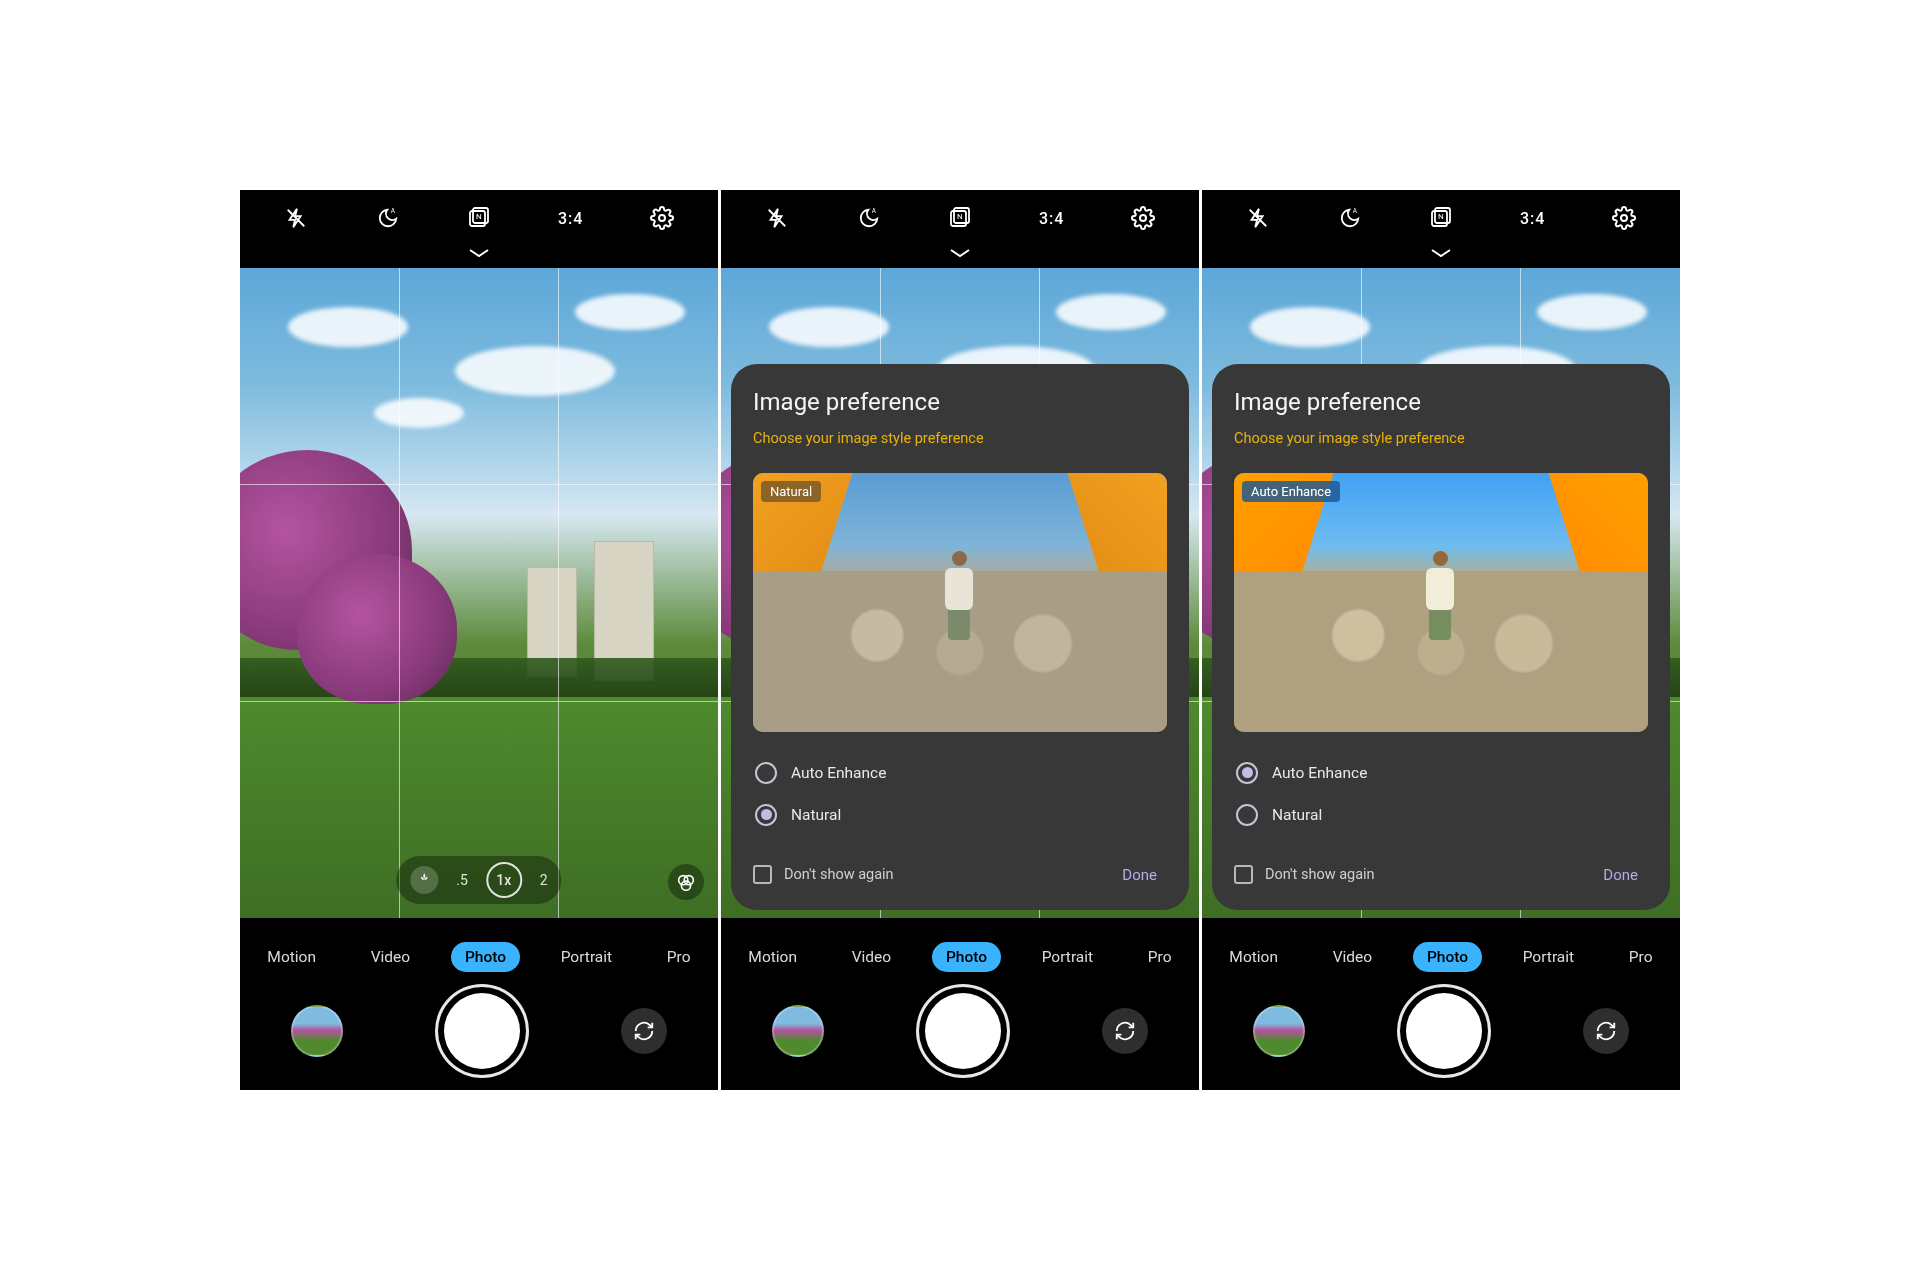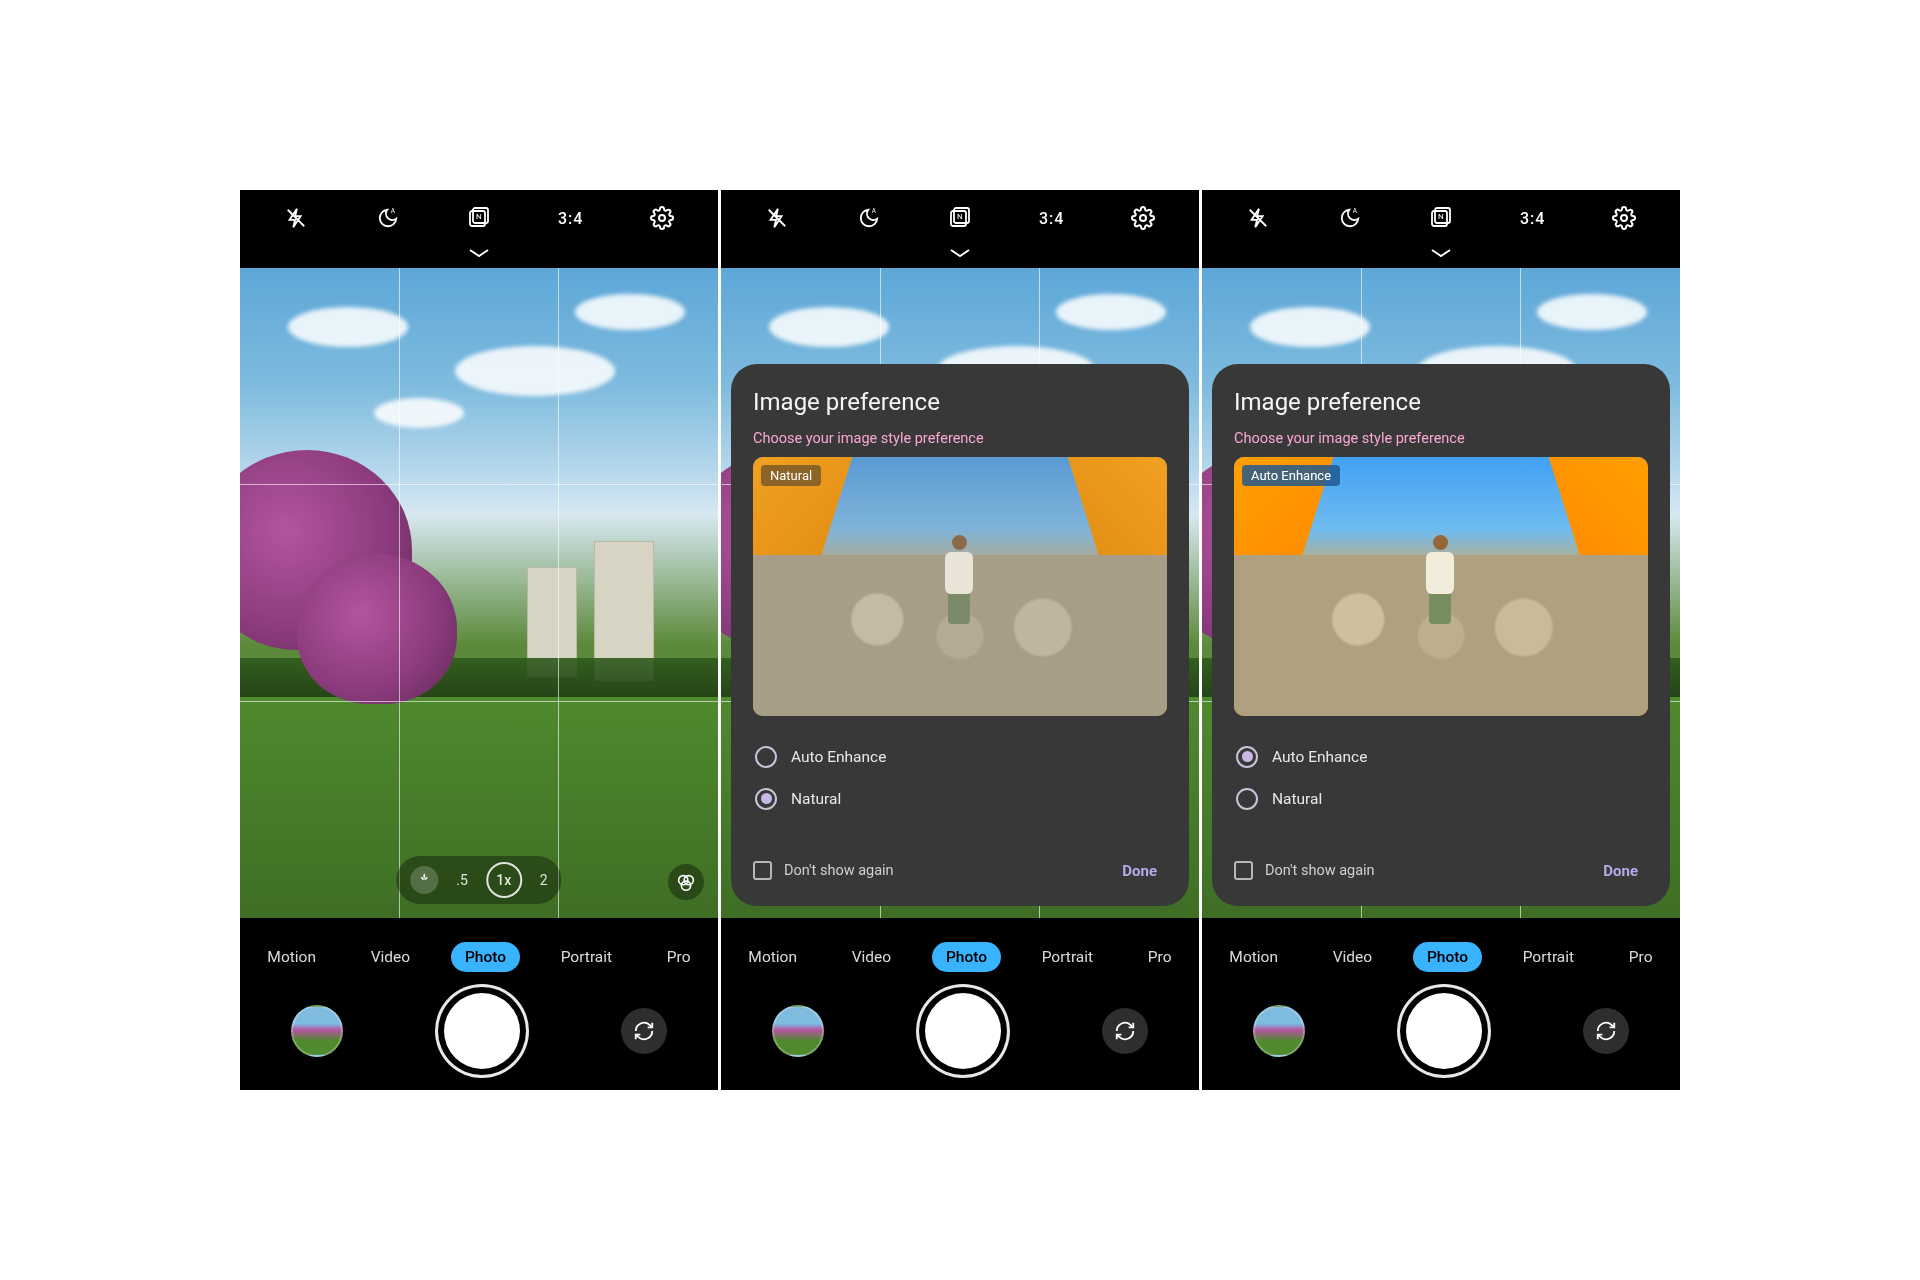--- a/index.html
+++ b/index.html
@@ -150,21 +150,21 @@
     position:absolute;
     left:10px; right:10px;
     top:96px;
     background:#383838;
     border-radius:26px;
     padding:24px 22px 20px;
     color:#e8e8e8;
     z-index:10;
   }
   .dialog h2 { font-size:24px; font-weight:400; margin-bottom:14px; color:#f5f5f5; }
-  .dialog .subtitle { font-size:14.5px; margin-bottom:10px; color:#f9a8d4; }
+  .dialog .subtitle { font-size:14.5px; margin-bottom:26px; color:#eab308; }
   .preview {
     width:100%; aspect-ratio:16/10; border-radius:10px;
     background:linear-gradient(180deg,#5a9bd4 0%, #7fb4d8 28%, #b5a98c 42%, #9a9179 70%, #7a6f5a 100%);
     position:relative; overflow:hidden; margin-bottom:20px;
   }
   .preview .tent-l { position:absolute; left:-8%; top:-10%; bottom:-10%; width:34%; background:linear-gradient(135deg,#f5a623,#d47a0a); clip-path:polygon(0 0,100% 0,30% 100%,0 100%); }
   .preview .tent-r { position:absolute; right:-8%; top:-10%; bottom:-10%; width:34%; background:linear-gradient(225deg,#f5a623,#d47a0a); clip-path:polygon(0 0,100% 0,100% 100%,70% 100%); }
   .preview .rocks { position:absolute; left:0; right:0; top:38%; bottom:0; background:radial-gradient(circle at 30% 40%, #c5bba5 8%, transparent 9%), radial-gradient(circle at 50% 50%, #b5ab95 10%, transparent 11%), radial-gradient(circle at 70% 45%, #c0b6a0 9%, transparent 10%), #a89e88; }
   .preview .boy { position:absolute; left:45%; top:30%; width:40px; height:90px; }
   .preview .boy .head { width:15px;height:15px;border-radius:50%;background:#8a6a4a;margin:0 auto; }
@@ -184,25 +184,25 @@
   .radio {
     width:22px;height:22px;border-radius:50%;
     border:2px solid #c8c4d8;
     display:flex;align-items:center;justify-content:center;
   }
   .radio.sel::after {
     content:""; width:11px;height:11px;border-radius:50%;background:#c8b8e8;
   }
   .dialog-footer {
     display:flex; align-items:center; justify-content:space-between;
-    margin-top:36px;
+    margin-top:24px;
   }
   .checkbox-row { display:flex;align-items:center;gap:12px;font-size:14.5px;color:#d0d0d0; }
   .checkbox { width:19px;height:19px;border:2px solid #b8b8b8;border-radius:3px; }
-  .done-btn { color:#b8a8e8; font-size:15px; font-weight:700; padding:6px 10px; }
+  .done-btn { color:#b8a8e8; font-size:15px; font-weight:400; padding:6px 10px; }
   svg { display:block; }
 </style>
 </head>
 <body>
 
 <div class="triptych">
 
   <div class="phone">
     <div class="topbar">
       <span class="icon">

